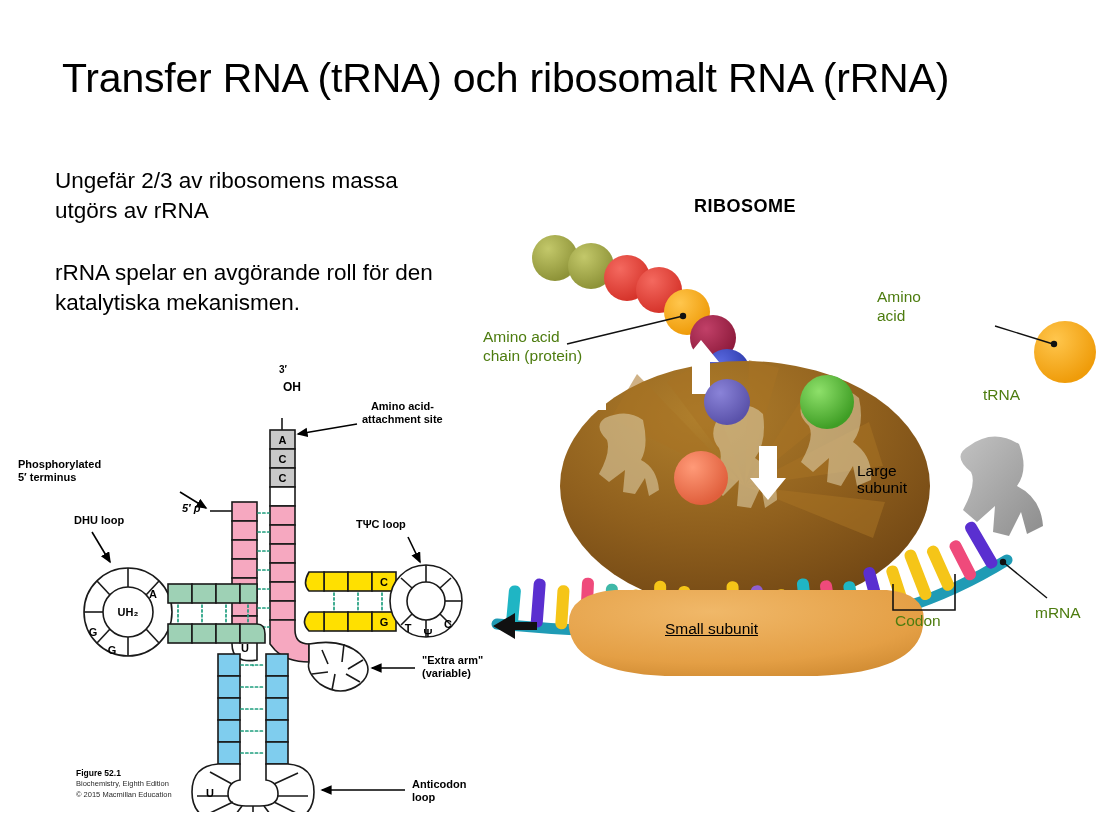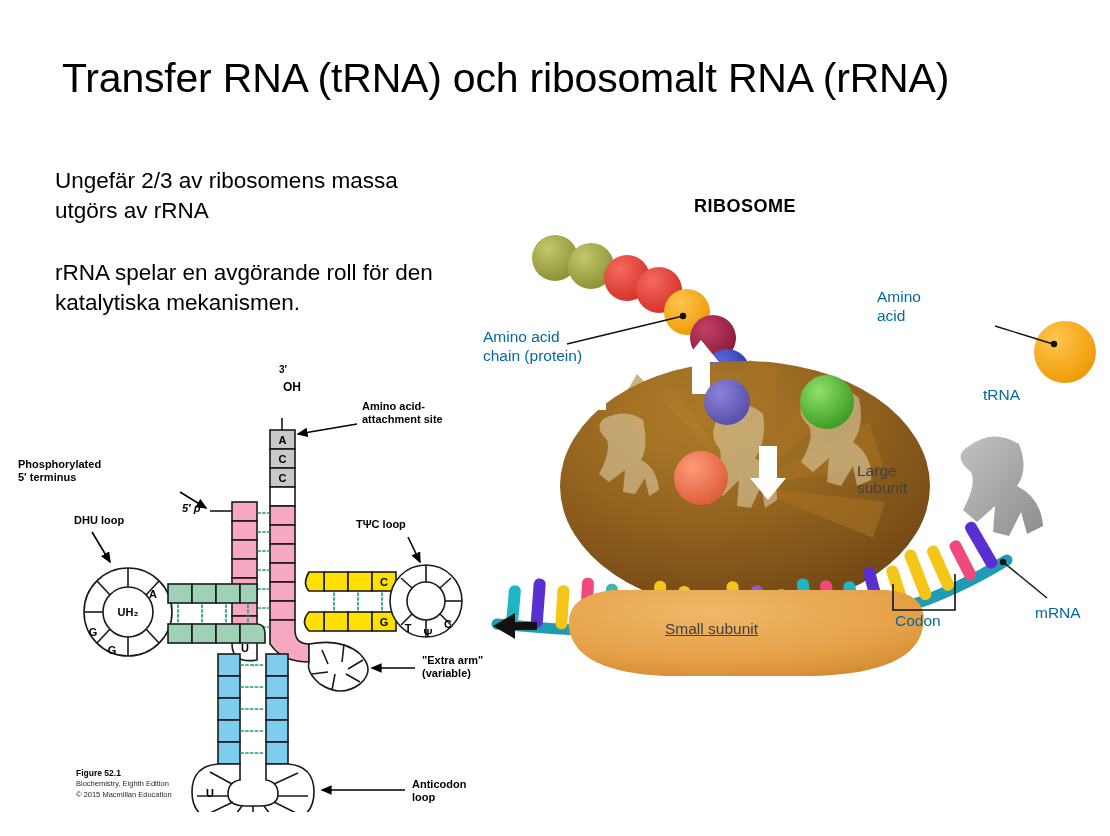--- a/index.html
+++ b/index.html
@@ -18,23 +18,23 @@
   .cap{position:absolute;font-size:7.5px;line-height:1.35;color:#2b2b2b;}
   .cap b{font-size:8.5px;color:#000;}
 
   
   #trna-figure{position:absolute;left:60px;top:372px;width:420px;height:440px;}
   #ribosome-figure{position:absolute;left:487px;top:186px;width:610px;height:490px;}
 
   #ribosome-title{position:absolute;left:694px;top:196px;font-size:18px;font-weight:bold;
       letter-spacing:.5px;}
 
-  .rlbl{position:absolute;font-size:15.5px;line-height:1.2;color:#0369a1;
+  .rlbl{position:absolute;font-size:15.5px;line-height:1.2;color:#4d7c0f;
         font-family:"Liberation Sans",sans-serif;}
-  .rlbl-white{color:#404040;}
+  .rlbl-white{color:#000000;}
 </style>
 </head>
 <body>
 
 <div id="slide-title">Transfer RNA (tRNA) och ribosomalt RNA (rRNA)</div>
 
 <div class="body-para" id="para-1">Ungefär 2/3 av ribosomens massa utgörs av rRNA</div>
 <div class="body-para" id="para-2">rRNA spelar en avgörande roll för den katalytiska mekanismen.</div>
 
 <div id="trna-figure">
@@ -197,21 +197,21 @@
       <line class="ar" x1="32" y1="160" x2="50" y2="190" marker-end="url(#ah)"></line>
       <line class="ar" x1="348" y1="165" x2="360" y2="190" marker-end="url(#ah)"></line>
       <line class="ar" x1="355" y1="296" x2="312" y2="296" marker-end="url(#ah)"></line>
       <line class="ar" x1="345" y1="418" x2="262" y2="418" marker-end="url(#ah)"></line>
     </g>
   </svg>
 
   
   <div class="lbl" style="left:208px;top:-8px;text-align:center;width:30px;font-size:10px;">3′</div>
   <div class="lbl" style="left:205px;top:8px;text-align:right;width:36px;font-size:12px;">OH</div>
-  <div class="lbl" style="left:302px;top:28px;white-space:pre;">Amino acid-
+  <div class="lbl" style="left:302px;top:28px;white-space:pre;text-align:center;">Amino acid-
 attachment site</div>
   <div class="lbl lbl-r" style="left:-42px;top:86px;width:160px;white-space:pre;">Phosphorylated
 5′ terminus</div>
   <div class="lbl" style="left:122px;top:130px;font-size:11px;font-style:italic;">5′ p</div>
   <div class="lbl" style="left:14px;top:142px;">DHU loop</div>
   <div class="lbl" style="left:296px;top:146px;">TΨC loop</div>
   <div class="lbl" style="left:362px;top:282px;white-space:pre;">"Extra arm"
 (variable)</div>
   <div class="lbl" style="left:352px;top:406px;white-space:pre;">Anticodon
 loop</div>

